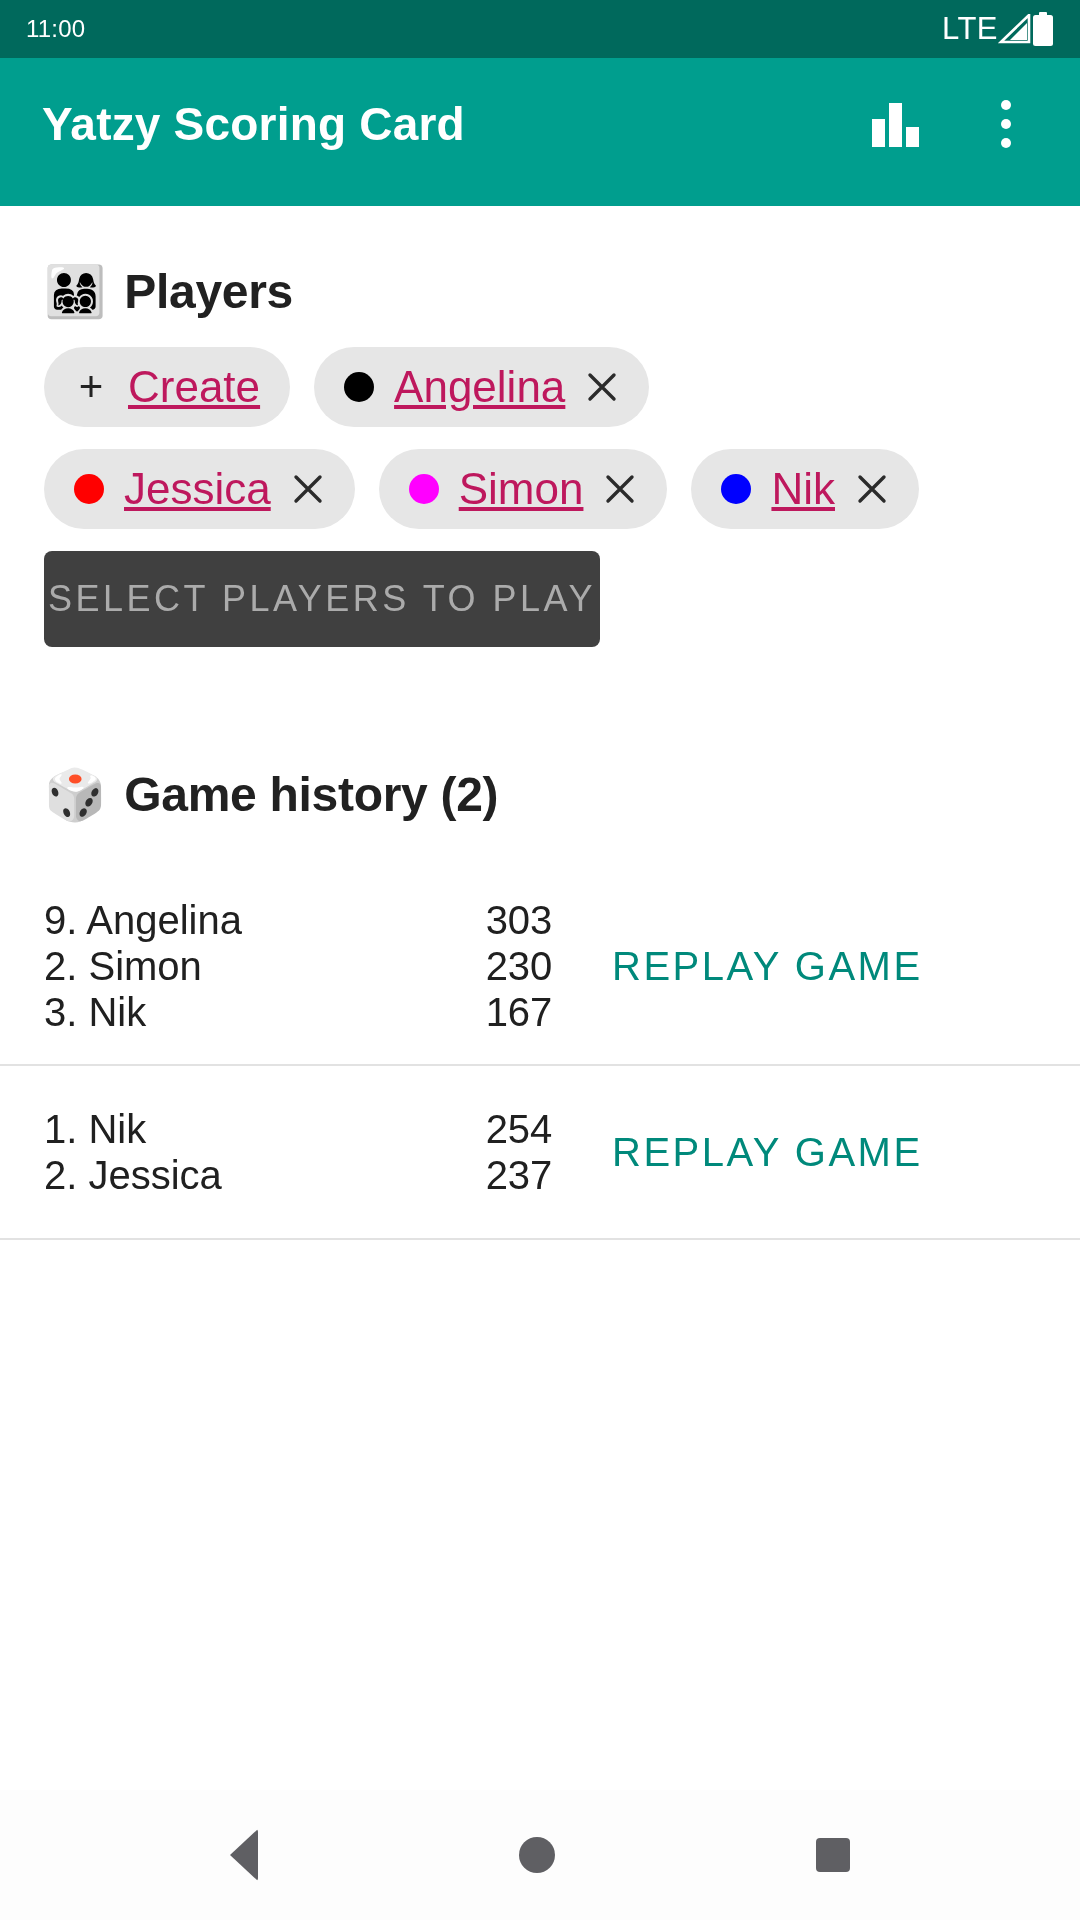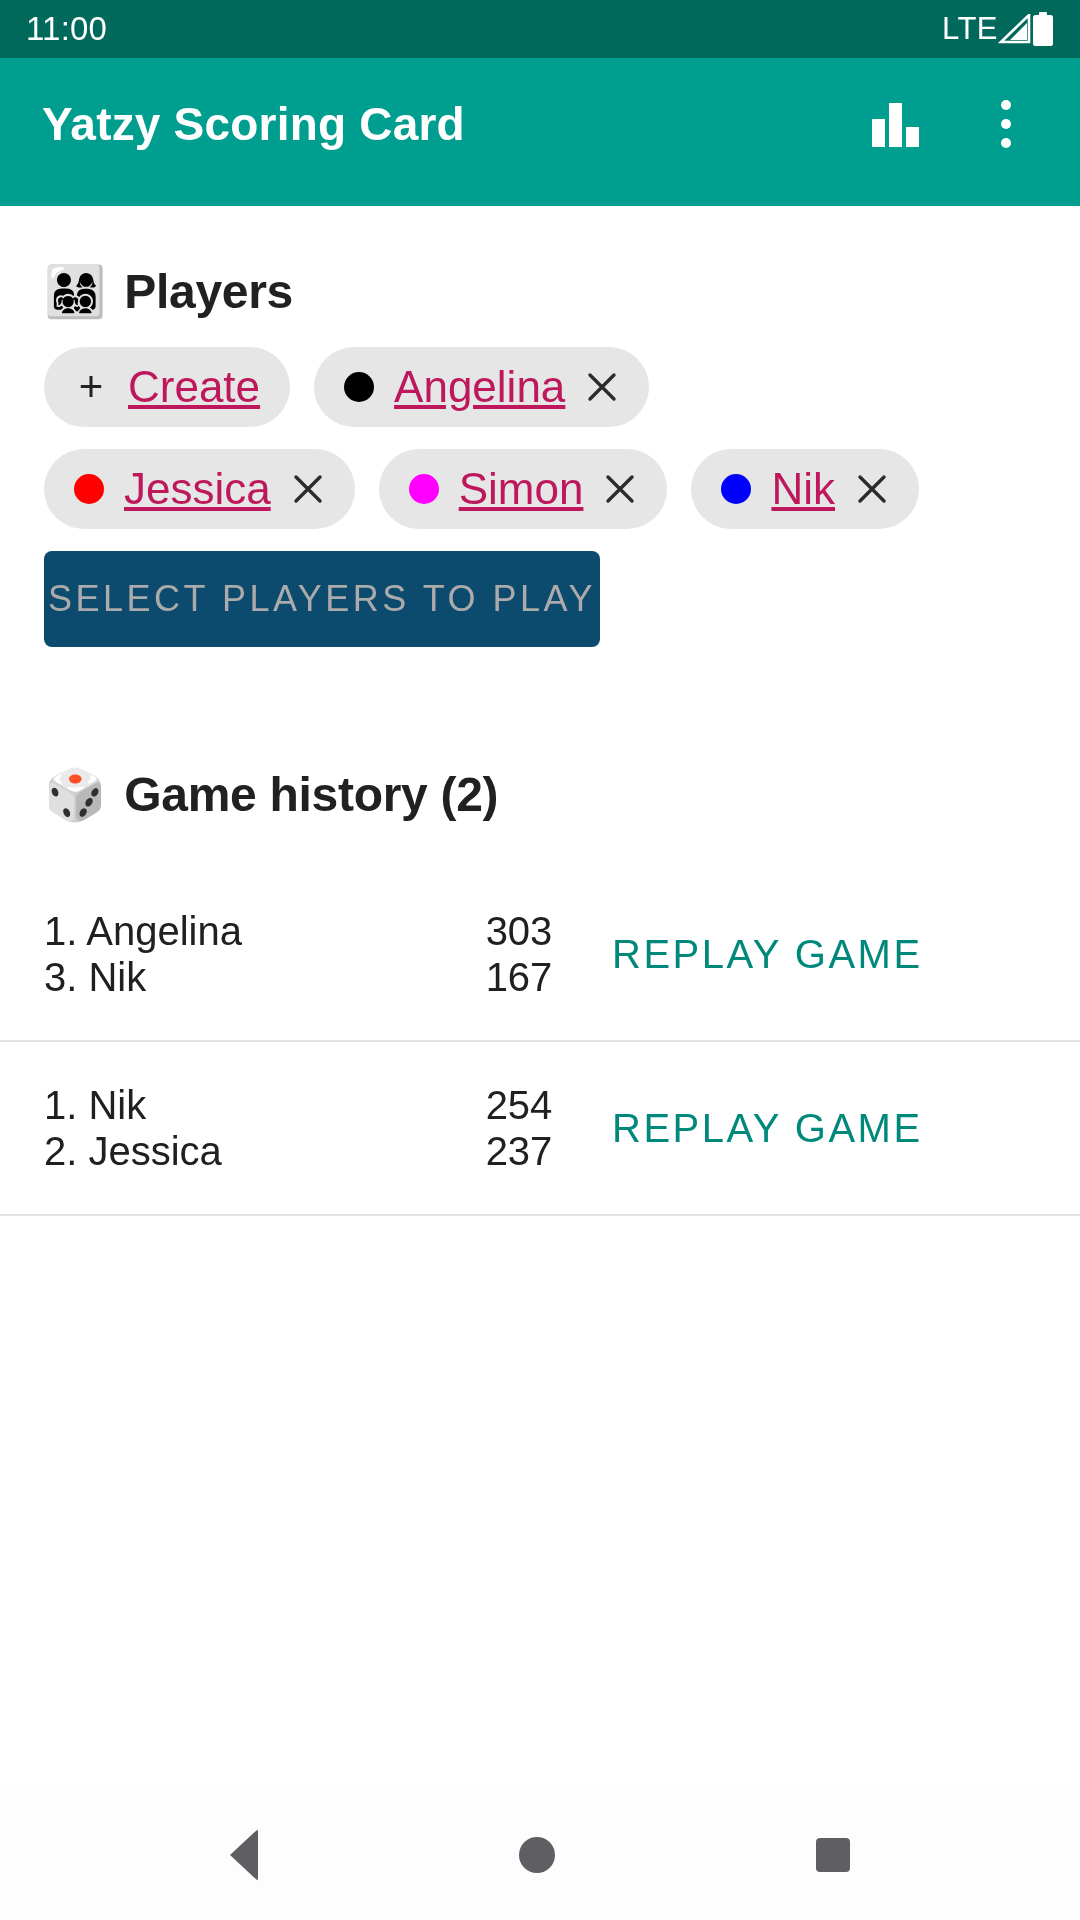--- a/index.html
+++ b/index.html
@@ -26,21 +26,21 @@
     height: 58px;
     background: #00695C;
     display: flex;
     align-items: center;
     justify-content: space-between;
     padding: 0 26px 0 26px;
     flex: 0 0 58px;
   }
   .status-clock {
     color: #ffffff;
-    font-size: 33px;
+    font-size: 24px;
     letter-spacing: 0.2px;
   }
   .status-right {
     display: flex;
     align-items: center;
     gap: 0;
   }
   .status-lte {
     color: #ffffff;
     font-size: 31px;
@@ -154,21 +154,21 @@
   .chip-x {
     width: 34px; height: 34px;
     display: inline-block;
     flex: 0 0 34px;
   }
 
   
   .select-btn {
     margin: 20px 44px 0 44px;
     height: 96px;
-    background: #0c4a6e;
+    background: #404040;
     border: none;
     border-radius: 8px;
     width: 556px;
     display: flex;
     align-items: center;
     justify-content: center;
     font-family: "Liberation Sans", sans-serif;
   }
   .select-btn-label {
     color: #ABABAB;
@@ -362,22 +362,26 @@
         <span class="section-emoji">🎲</span>
         <span class="section-title">Game history (2)</span>
       </div>
     </div>
 
     <div class="history-list">
 
       <div class="history-entry">
         <div class="entry-ranks">
           <div class="rank-line">
-            <span class="rank-name">1. Angelina</span>
+            <span class="rank-name">9. Angelina</span>
             <span class="rank-score">303</span>
+          </div>
+          <div class="rank-line">
+            <span class="rank-name">2. Simon</span>
+            <span class="rank-score">230</span>
           </div>
           <div class="rank-line">
             <span class="rank-name">3. Nik</span>
             <span class="rank-score">167</span>
           </div>
         </div>
         <button class="replay-btn">REPLAY GAME</button>
       </div>
 
       <div class="history-entry">

